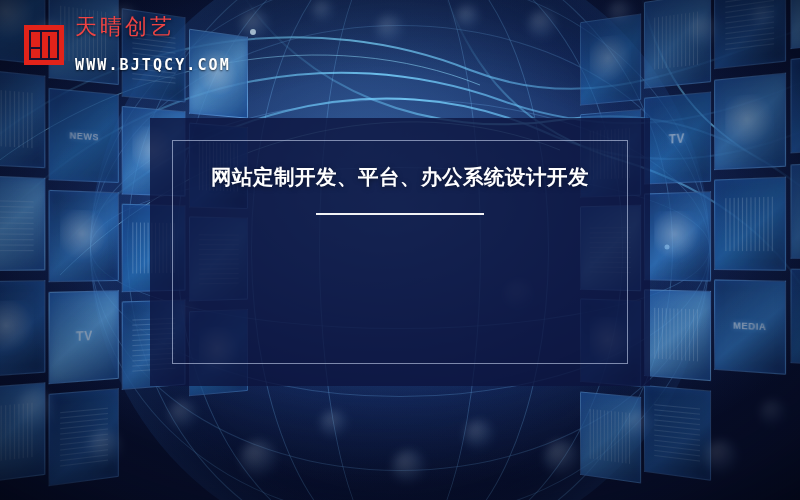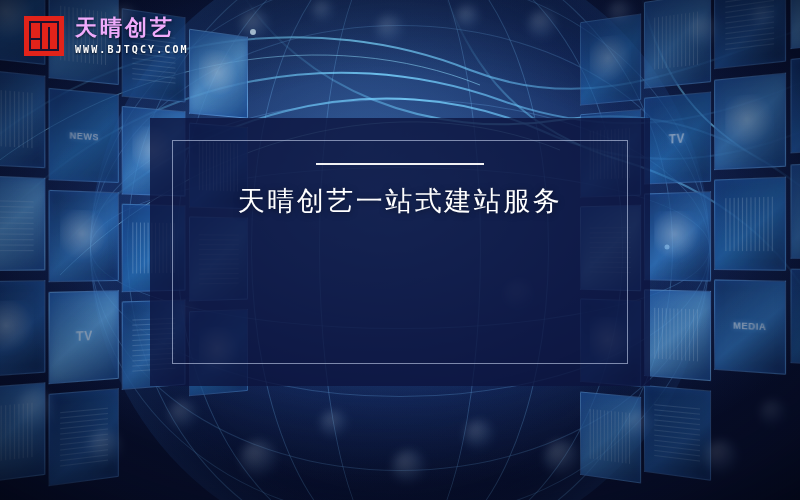--- a/index.html
+++ b/index.html
@@ -126,29 +126,29 @@
     background: #1b1230;
   }
   .logo-mark .m-bar1 { left: 16px; top: 5px;  width: 2px; height: 30px; }
   .logo-mark .m-bar2 { left: 24px; top: 11px; width: 2px; height: 24px; }
   .logo-mark .m-bar3 { position:absolute; left: 5px; top: 22px; width: 12px; height: 2px; background:#1b1230; }
 
   .logo-text { display: flex; flex-direction: column; line-height: 1; }
   .logo-cn {
     font-family: "Liberation Sans", "DejaVu Sans", sans-serif;
     font-size: 22px;
-    font-weight: bold;
-    color: #f0abfc;
+    font-weight: normal;
+    color: #ef4444;
     letter-spacing: 3px;
     text-shadow: 0 1px 3px rgba(0,0,0,.6);
   }
   .logo-url {
-    margin-top: 6px;
+    margin-top: 20px;
     font-family: "DejaVu Sans Mono", monospace;
-    font-size: 10px;
+    font-size: 15px;
     font-weight: bold;
     color: #ffffff;
     letter-spacing: 2.1px;
     text-shadow: 0 1px 2px rgba(0,0,0,.65);
   }
 
   
   .panel {
     position: absolute;
     left: 150px;
@@ -386,18 +386,18 @@
       <div class="m-bar3"></div>
     </div>
     <div class="logo-text">
       <div class="logo-cn">天晴创艺</div>
       <div class="logo-url">WWW.BJTQCY.COM</div>
     </div>
   </div>
 
   <div class="panel">
     <div class="panel-inner-border">
+      <div class="subline">网站定制开发、平台、办公系统设计开发</div>
       <div class="rule"></div>
-      <div class="tagline">天晴创艺一站式建站服务</div>
     </div>
   </div>
 
 </div>
 
 </body></html>

